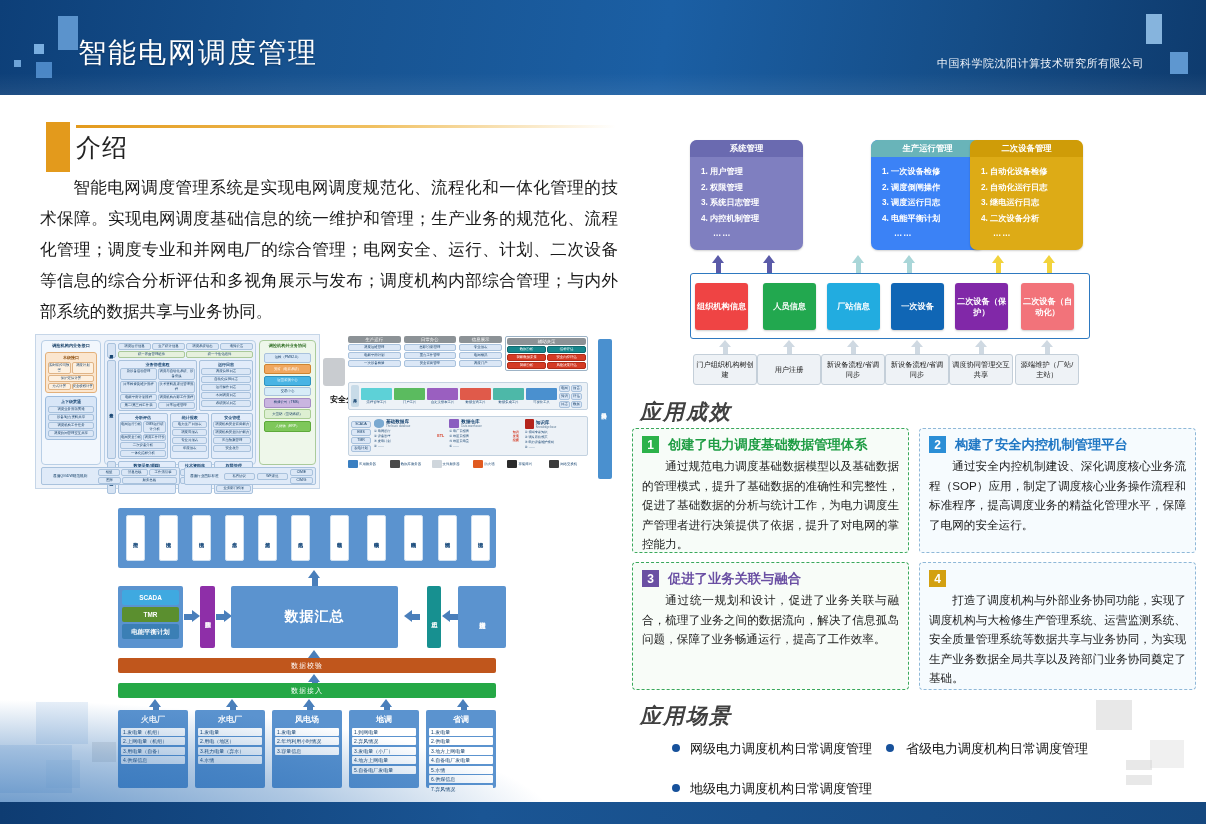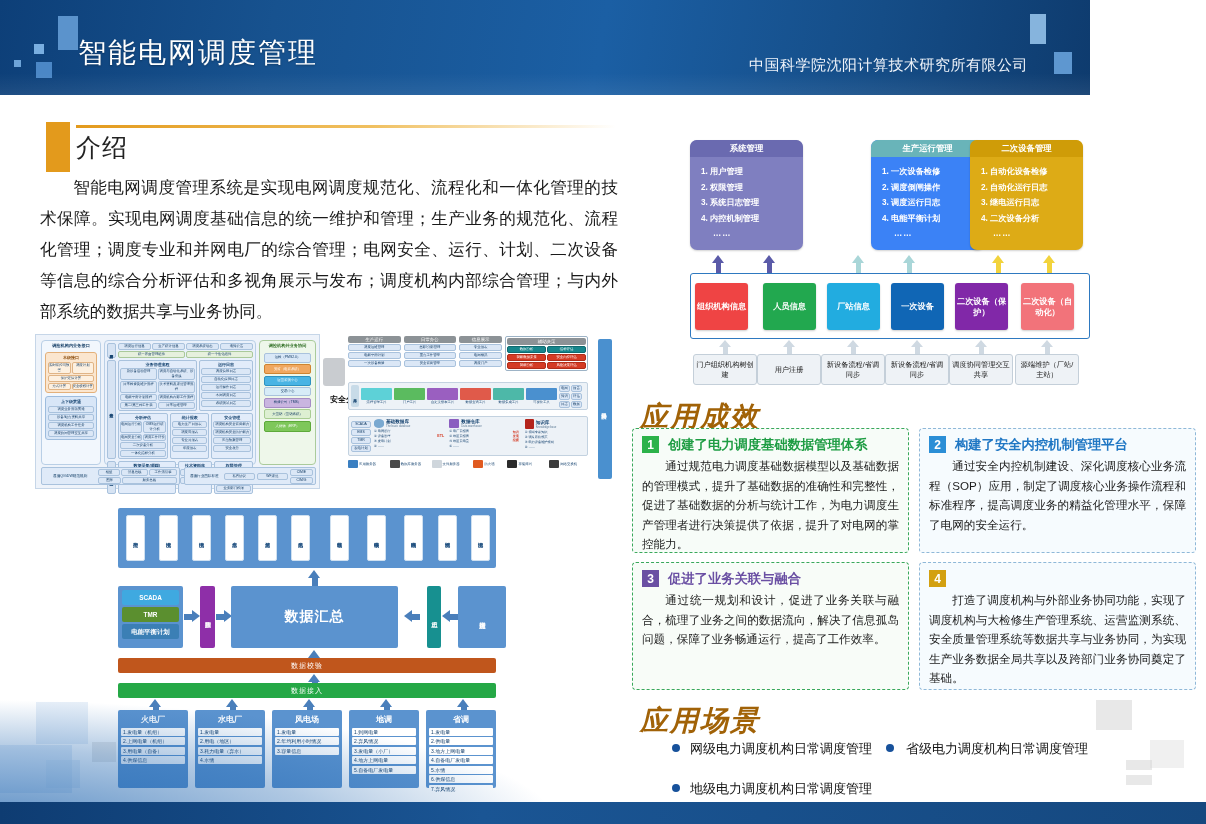--- a/index.html
+++ b/index.html
@@ -5,36 +5,36 @@
   * { box-sizing: border-box; margin: 0; padding: 0; }
   html, body {
     width: 1206px; height: 824px;
     font-family: "Liberation Sans", "DejaVu Sans", sans-serif;
     background: #ffffff; overflow: hidden;
   }
   #page { position: relative; width: 1206px; height: 824px; background:#fff; }
 
   
   .header {
-    position: absolute; left:0; top:0; width:1090px; height:95px;
+    position: absolute; left:0; top:0; width:1206px; height:95px;
     background: linear-gradient(100deg,#0d3f78 0%, #17528f 25%, #1b5fa4 55%, #154d87 80%, #0e3b6e 100%);
     overflow:hidden;
   }
   .header:after{
     content:""; position:absolute; left:0; bottom:0; width:100%; height:22px;
     background:linear-gradient(180deg, rgba(255,255,255,0) 0%, rgba(255,255,255,0.07) 100%);
   }
   .hdr-title {
     position:absolute; left:78px; top:34px;
     color:#ffffff; font-size:28px; letter-spacing:2px; font-weight:400;
     text-shadow:0 1px 2px rgba(0,0,0,.3);
   }
   .hdr-org {
     position:absolute; right:62px; top:56px;
-    color:#f0f4fa; font-size:15px; letter-spacing:.5px;
+    color:#f0f4fa; font-size:11px; letter-spacing:.5px;
   }
   .sq { position:absolute; background:#2f6fb5; }
   .sq.light { background:#5b93cc; }
   .sq.pale { background:#86b4dd; }
   .botband {
     position:absolute; left:0; bottom:0; width:1206px; height:22px;
     background: linear-gradient(90deg,#0e3c72 0%,#1a5594 40%,#15487f 100%);
   }
   .botswoosh{
     position:absolute; left:0; bottom:22px; width:640px; height:120px;
@@ -104,22 +104,22 @@
              justify-content:center; text-align:center; color:#1a1a1a; font-size:7.2px;
              line-height:9.5px; padding:0 2px; }
   .arrowup {
     position:absolute; width:12px; height:18px;
   }
   .arrowup i { position:absolute; left:3.5px; top:7px; width:5px; height:11px; display:block;}
   .arrowup b { position:absolute; left:0; top:0; width:0;height:0;
      border-left:6px solid transparent; border-right:6px solid transparent; display:block;}
 
   
-  .sec-h { position:absolute; font-size:28px; font-style:italic; font-weight:bold;
-           color:#a16207; letter-spacing:2px;font-family:Liberation Mono, monospace; }
+  .sec-h { position:absolute; font-size:21px; font-style:italic; font-weight:bold;
+           color:#404040; letter-spacing:2px;font-family:Liberation Mono, monospace; }
   .effbox { position:absolute; border:1.3px dashed #39a85b; border-radius:4px;
             background:#f7fcf8; padding:7px 9px 8px 9px; }
   .effbox.b2 { background:#f6fbfe; border-color:#8fb8d8; }
   .effbox.b3 { background:#f8fcf8; border-color:#39a85b; }
   .effbox.b4 { background:#f6fbfe; border-color:#8fb8d8; }
   .eff-head { display:flex; align-items:flex-start; gap:9px; margin-bottom:3px; }
   .numsq { flex:0 0 auto; width:17px; height:17px; color:#fff; font-size:12px;
            font-weight:bold; display:flex; align-items:center; justify-content:center; }
   .n1 { background:#2cb24a; }
   .n2 { background:#2b8ed6; }

